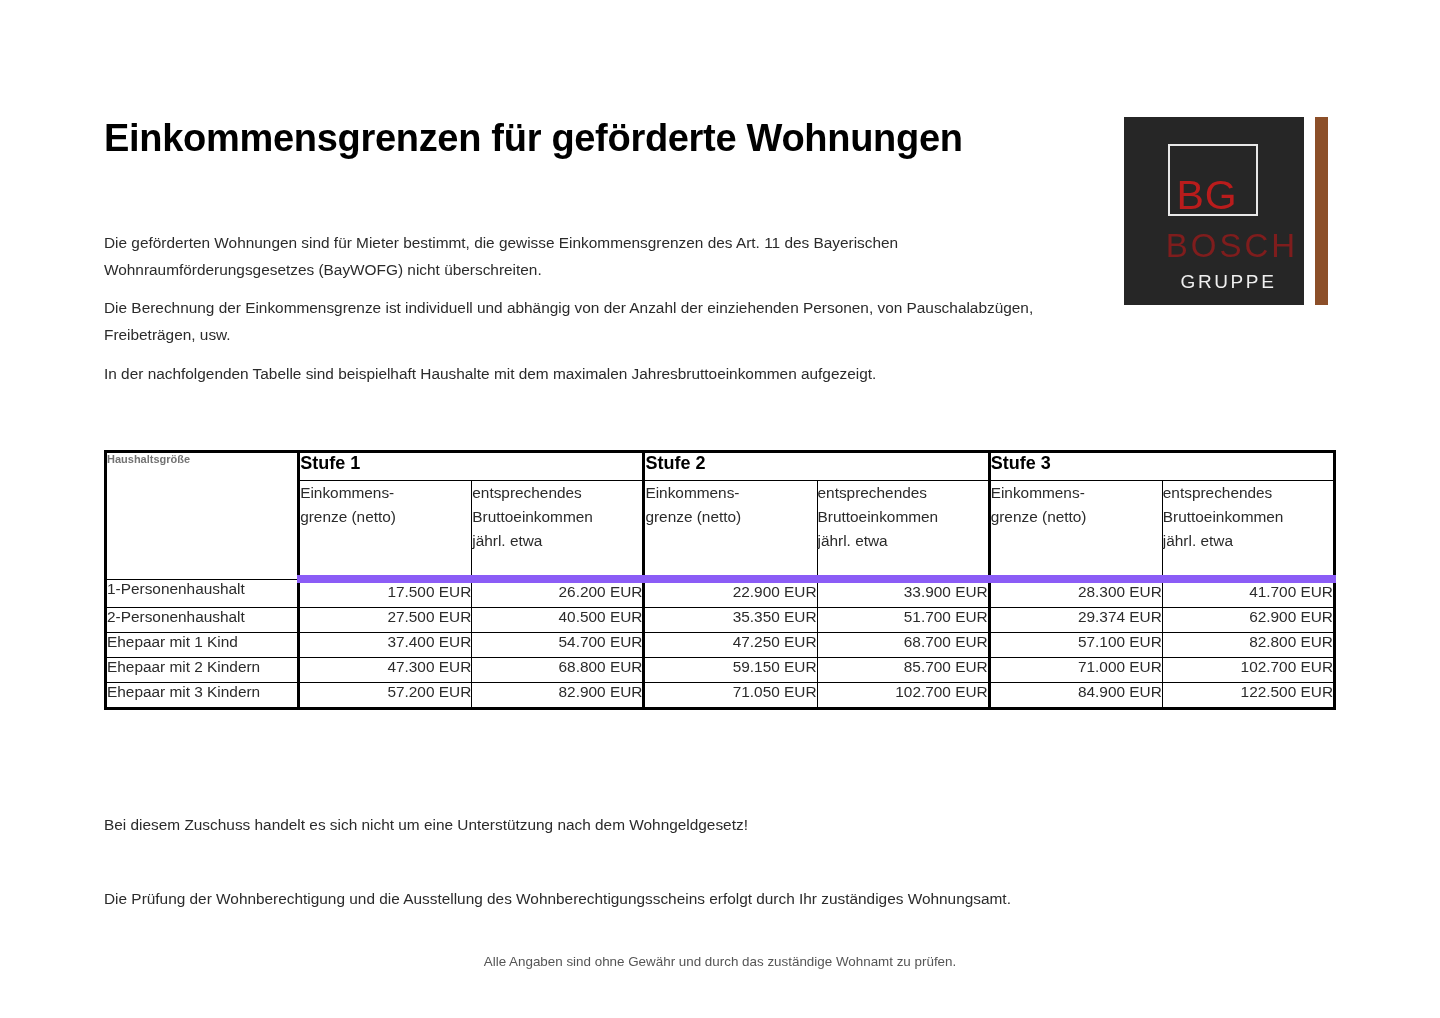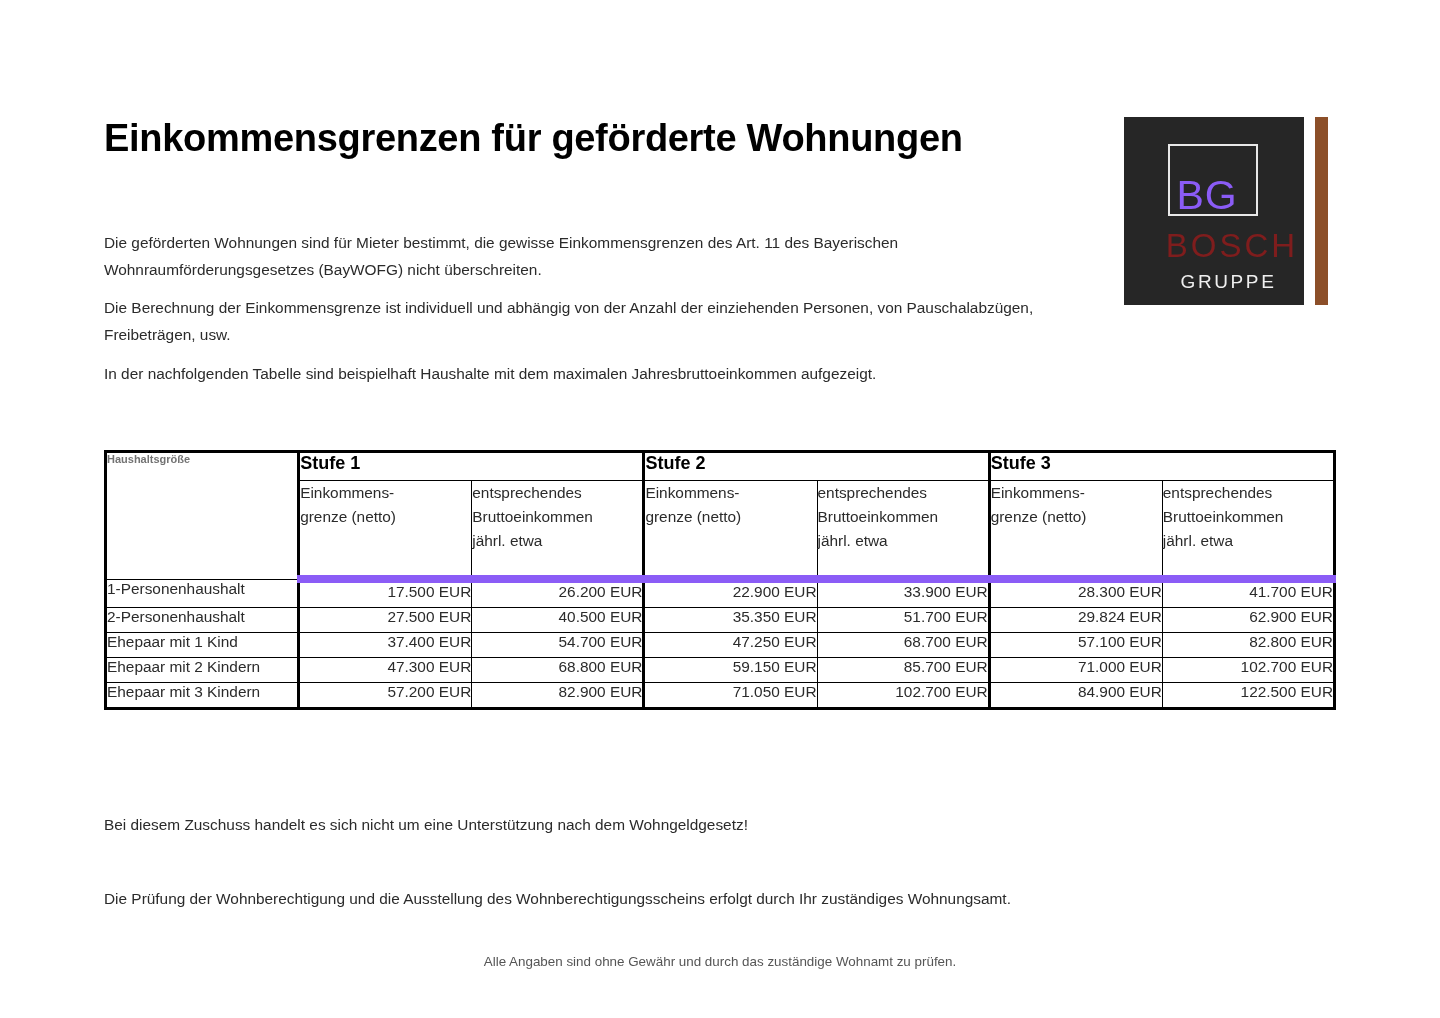--- a/index.html
+++ b/index.html
@@ -64,21 +64,21 @@
   }
   .logo-bg-text {
     position: absolute;
     left: 44px;
     top: 58px;
     width: 78px;
     text-align: center;
     font-size: 41px;
     line-height: 41px;
     letter-spacing: 1px;
-    color: #8b5cf6;
+    color: #b91c1c;
     font-family: "Liberation Sans", "DejaVu Sans", sans-serif;
   }
   .logo-bg-mask {
     position: absolute;
     left: 52px;
     top: 62px;
     width: 74px;
     height: 34px;
     background: #262626;
   }
@@ -281,21 +281,21 @@
       <td class="num">33.900 EUR</td>
       <td class="num grp-left">28.300 EUR</td>
       <td class="num outer-right">41.700 EUR</td>
     </tr>
     <tr>
       <td class="rowlabel outer-left">2-Personenhaushalt</td>
       <td class="num grp-left">27.500 EUR</td>
       <td class="num">40.500 EUR</td>
       <td class="num grp-left">35.350 EUR</td>
       <td class="num">51.700 EUR</td>
-      <td class="num grp-left">29.824 EUR</td>
+      <td class="num grp-left">29.374 EUR</td>
       <td class="num outer-right">62.900 EUR</td>
     </tr>
     <tr>
       <td class="rowlabel outer-left">Ehepaar mit 1 Kind</td>
       <td class="num grp-left">37.400 EUR</td>
       <td class="num">54.700 EUR</td>
       <td class="num grp-left">47.250 EUR</td>
       <td class="num">68.700 EUR</td>
       <td class="num grp-left">57.100 EUR</td>
       <td class="num outer-right">82.800 EUR</td>

